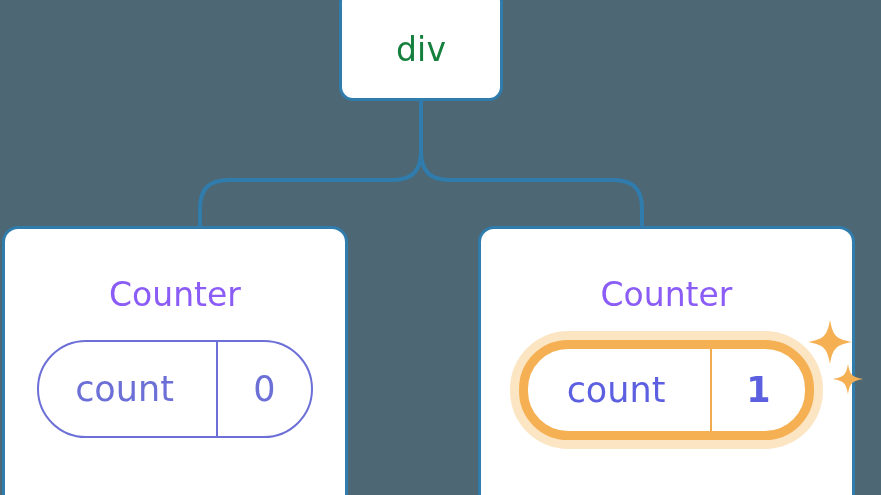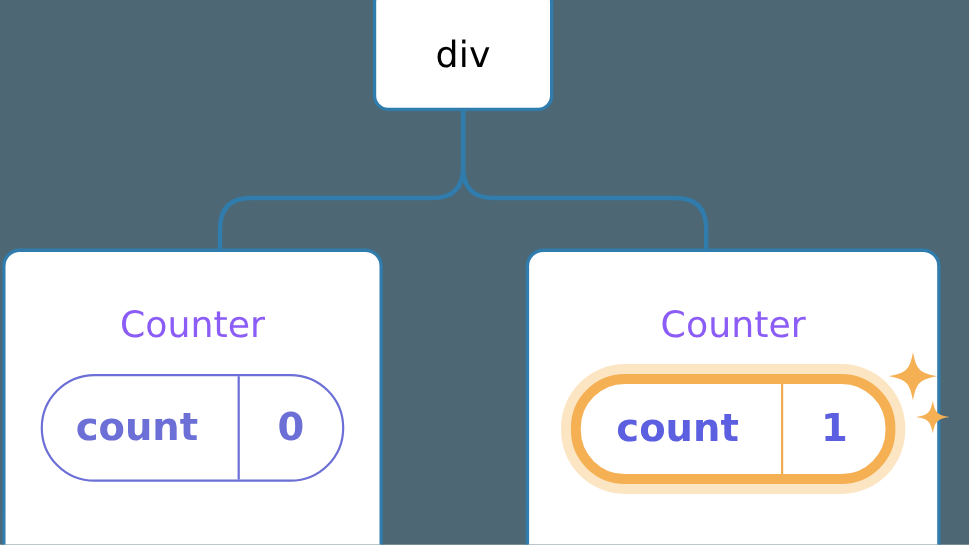--- a/index.html
+++ b/index.html
@@ -45,21 +45,21 @@
   #node-root {
     left: 339px;
     top: -12px;
     width: 164px;
     height: 113px;
     border-radius: 14px;
     justify-content: center;
   }
   #node-root .node-title {
     font-size: 33px;
-    color: #000000;
+    color: #15803d;
     letter-spacing: 0.2px;
     line-height: 1;
     margin-top: 10px;
   }
 
   
   .card {
     top: 226px;
     height: 290px;
     border-radius: 16px;
@@ -96,21 +96,20 @@
     background: #ffffff;
   }
 
   .pill-key, .pill-val {
     display: flex;
     align-items: center;
     justify-content: center;
     font-size: 35px;
     color: #6b6fd6;
     box-sizing: border-box;
-    font-weight: bold;
   }
   .pill-key { width: 177px; padding-right: 6px; }
   .pill-val { width: 95px; border-left: 2px solid #6b6fd6; }
 
   
   .pill.is-highlighted {
     border: 9px solid #f5b054;
     box-shadow: 0 0 0 9px rgba(247, 186, 98, 0.38);
     height: 100px;
   }

